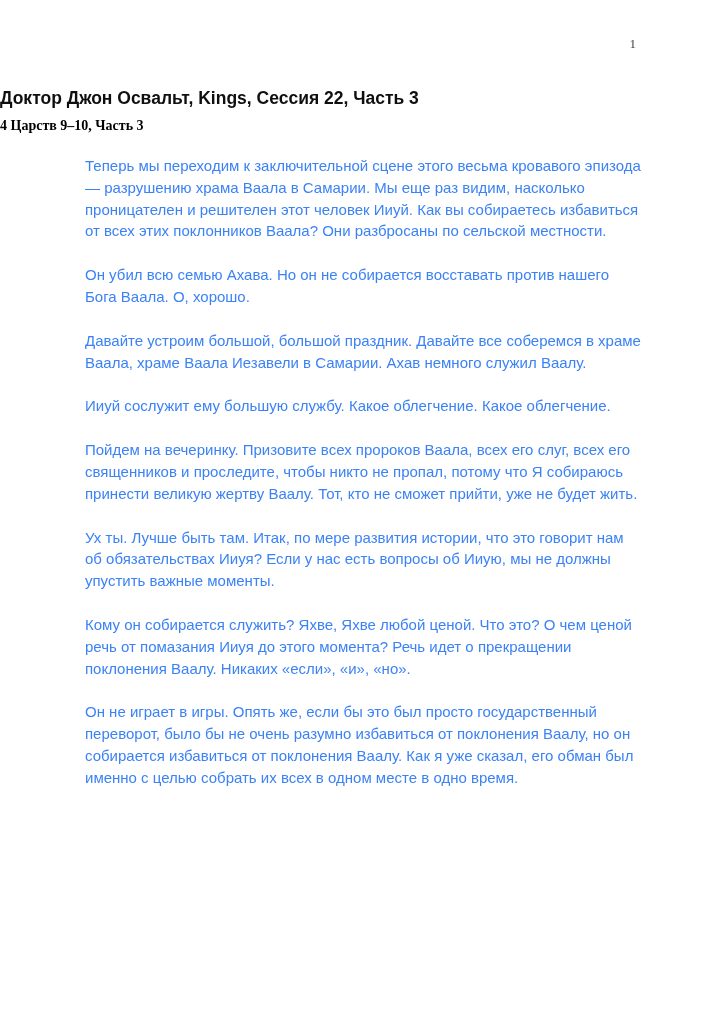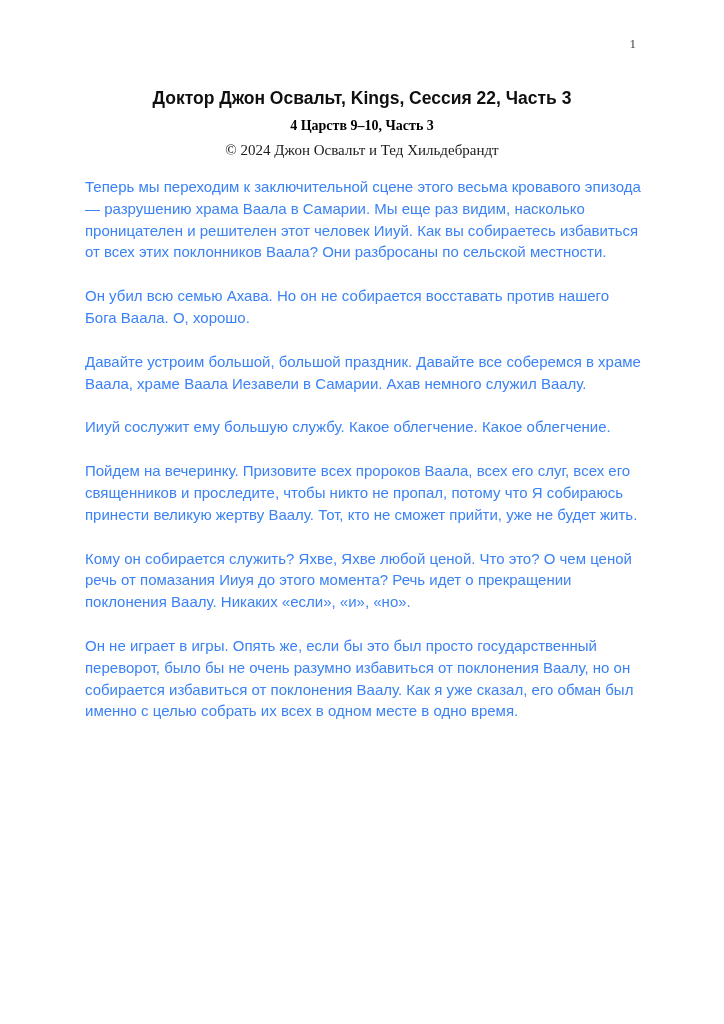--- a/index.html
+++ b/index.html
@@ -23,21 +23,21 @@
   .page-number {
     position: absolute;
     top: 36px;
     right: 88px;
     font-family: "Liberation Serif", serif;
     font-size: 13px;
     color: #444444;
   }
   .title-block {
     padding-top: 86px;
-    text-align: center;
+    text-align: left;
   }
   .title-main {
     font-family: "Liberation Sans", sans-serif;
     font-size: 17.5px;
     font-weight: bold;
     color: #0f0f0f;
     line-height: 24px;
     margin: 0;
   }
   .title-sub {
@@ -70,26 +70,26 @@
 </head>
 <body>
 
 <div class="page">
 
   <div class="page-number">1</div>
 
   <div class="title-block">
     <h1 class="title-main">Доктор Джон Освальт, Kings, Сессия 22, Часть 3</h1>
     <h2 class="title-sub">4 Царств 9–10, Часть 3</h2>
-    <div class="copyright">© 2024 Джон Освальт и Тед Хильдебрандт</div>
   </div>
 
   <div class="content">
     <p>Теперь мы переходим к заключительной сцене этого весьма кровавого эпизода — разрушению храма Ваала в Самарии. Мы еще раз видим, насколько проницателен и решителен этот человек Ииуй. Как вы собираетесь избавиться от всех этих поклонников Ваала? Они разбросаны по сельской местности.</p>
     <p>Он убил всю семью Ахава. Но он не собирается восставать против нашего Бога Ваала. О, хорошо.</p>
     <p>Давайте устроим большой, большой праздник. Давайте все соберемся в храме Ваала, храме Ваала Иезавели в Самарии. Ахав немного служил Ваалу.</p>
     <p>Ииуй сослужит ему большую службу. Какое облегчение. Какое облегчение.</p>
     <p>Пойдем на вечеринку. Призовите всех пророков Ваала, всех его слуг, всех его священников и проследите, чтобы никто не пропал, потому что Я собираюсь принести великую жертву Ваалу. Тот, кто не сможет прийти, уже не будет жить.</p>
+    <p>Ух ты. Лучше быть там. Итак, по мере развития истории, что это говорит нам об обязательствах Ииуя? Если у нас есть вопросы об Ииую, мы не должны упустить важные моменты.</p>
     <p>Кому он собирается служить? Яхве, Яхве любой ценой. Что это? О чем ценой речь от помазания Ииуя до этого момента? Речь идет о прекращении поклонения Ваалу. Никаких «если», «и», «но».</p>
     <p>Он не играет в игры. Опять же, если бы это был просто государственный переворот, было бы не очень разумно избавиться от поклонения Ваалу, но он собирается избавиться от поклонения Ваалу. Как я уже сказал, его обман был именно с целью собрать их всех в одном месте в одно время.</p>
   </div>
 
 </div>
 
 </body></html>

